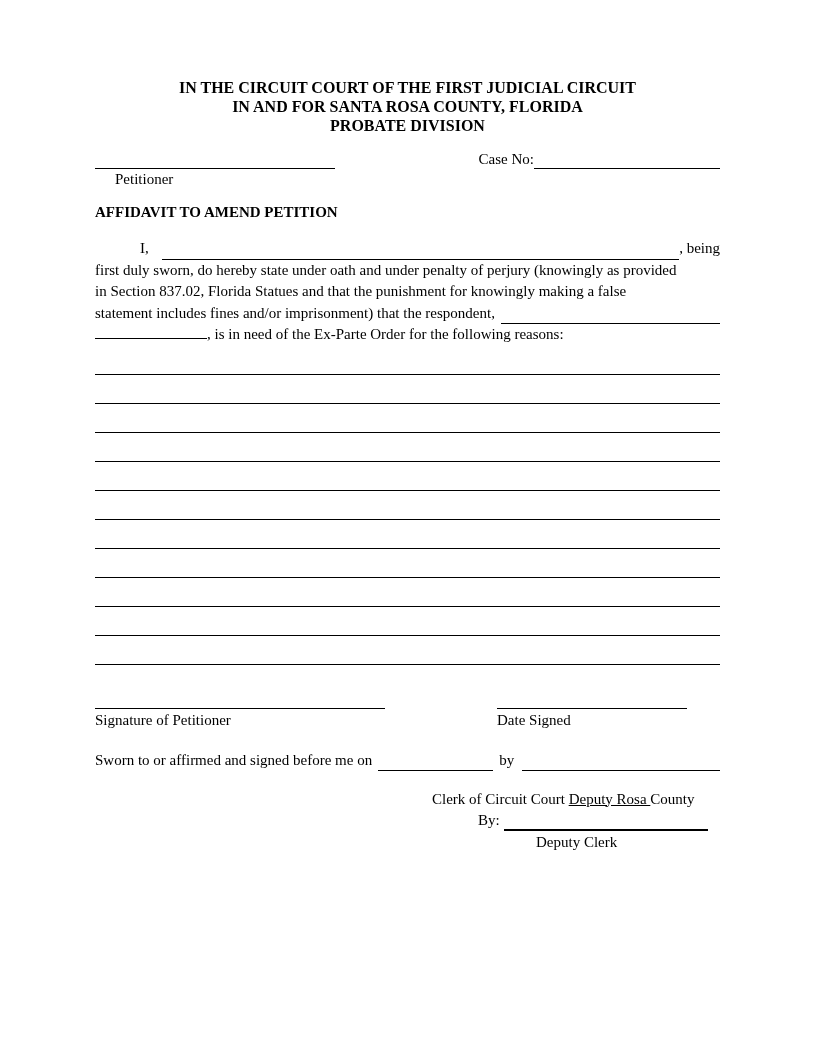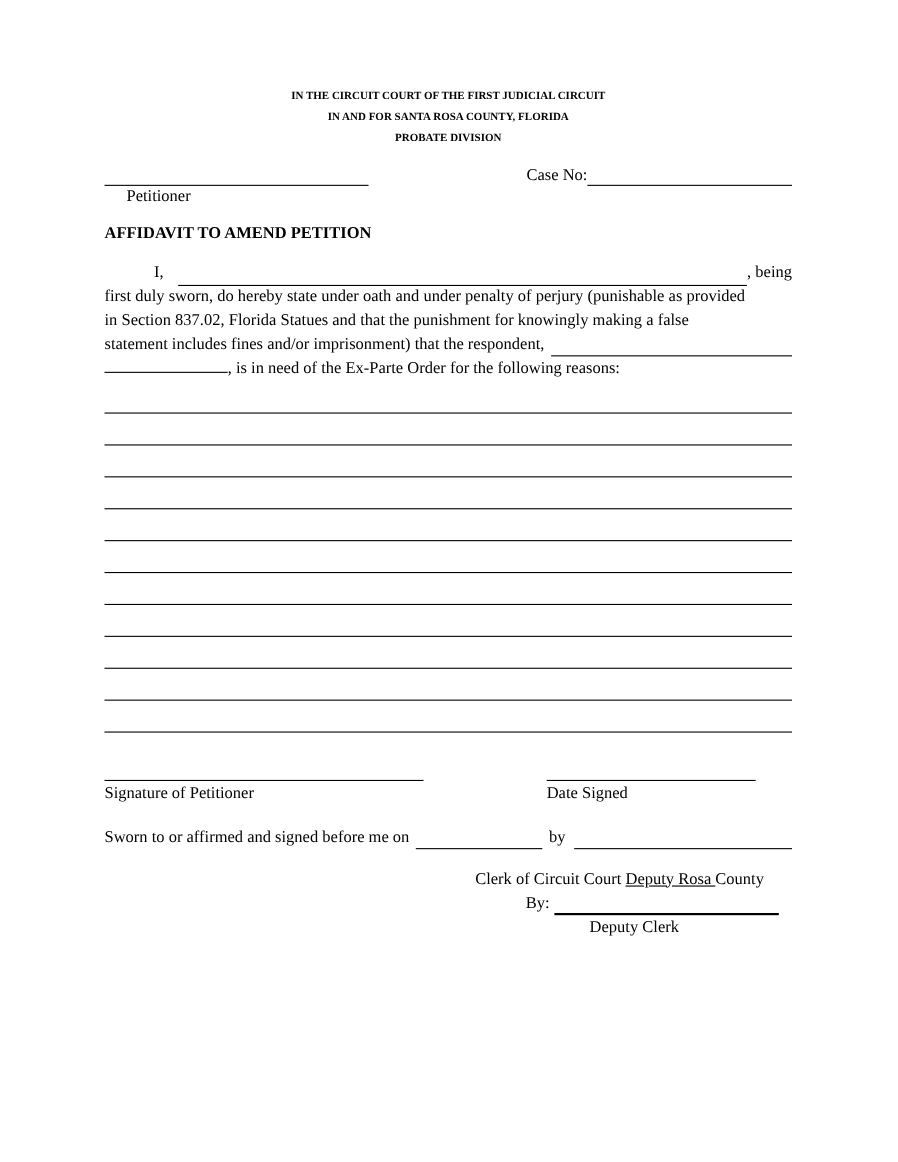--- a/index.html
+++ b/index.html
@@ -10,28 +10,28 @@
     height: 1056px;
     margin: 0 auto;
     background: #ffffff;
     color: #000000;
     font-family: "Liberation Serif", serif;
     font-size: 15px;
     padding: 78px 96px 0 95px;
   }
 
   
-  .court-header { text-align: center; font-weight: bold; font-size: 10px; line-height: 19px; }
+  .court-header { text-align: center; font-weight: bold; font-size: 16px; line-height: 19px; }
 
   
   .caption-row { display: flex; justify-content: space-between; align-items: flex-start; margin-top: 16px; }
   .blank { border-bottom: 1px solid #000; }
   .petitioner-blank, .respondent-blank { width: 240px; height: 18px; }
   .party-label { line-height: 19px; margin-top: 1px; margin-left: 20px; }
-  .caption-right { display: flex; align-items: center; height: 18px; }
+  .caption-right { display: flex; align-items: flex-start; height: 18px; }
   .case-no-blank { width: 186px; height: 18px; }
   .respondent-block { margin-top: 21px; }
 
   
   .doc-title { text-align: left; font-weight: bold; margin-top: 14px; line-height: 19px; }
 
   
   .body-para { margin-top: 16px; }
   .pline { line-height: 21.5px; white-space: nowrap; }
   .pline span { white-space: pre; }
@@ -92,21 +92,21 @@
 
   <div class="doc-title">AFFIDAVIT TO AMEND PETITION</div>
 
   <div class="body-para">
     <div class="pline flexline indent">
       <span>I, </span>
         <span> </span>
         <span class="fill-blank"></span>
         <span>, being</span>
     </div>
-    <div class="pline">first duly sworn, do hereby state under oath and under penalty of perjury (punishable as provided</div>
+    <div class="pline">first duly sworn, do hereby state under oath and under penalty of perjury (knowingly as provided</div>
     <div class="pline">in Section 837.02, Florida Statues and that the punishment for knowingly making a false</div>
     <div class="pline flexline">
       <span>statement includes fines and/or imprisonment) that the respondent,</span>
         <span class="fill-blank"></span>
     </div>
     <div class="pline">
       <span class="iblank cont-blank"></span><span>, is in need of the Ex-Parte Order for the following reasons:</span>
     </div>
   </div>
 

